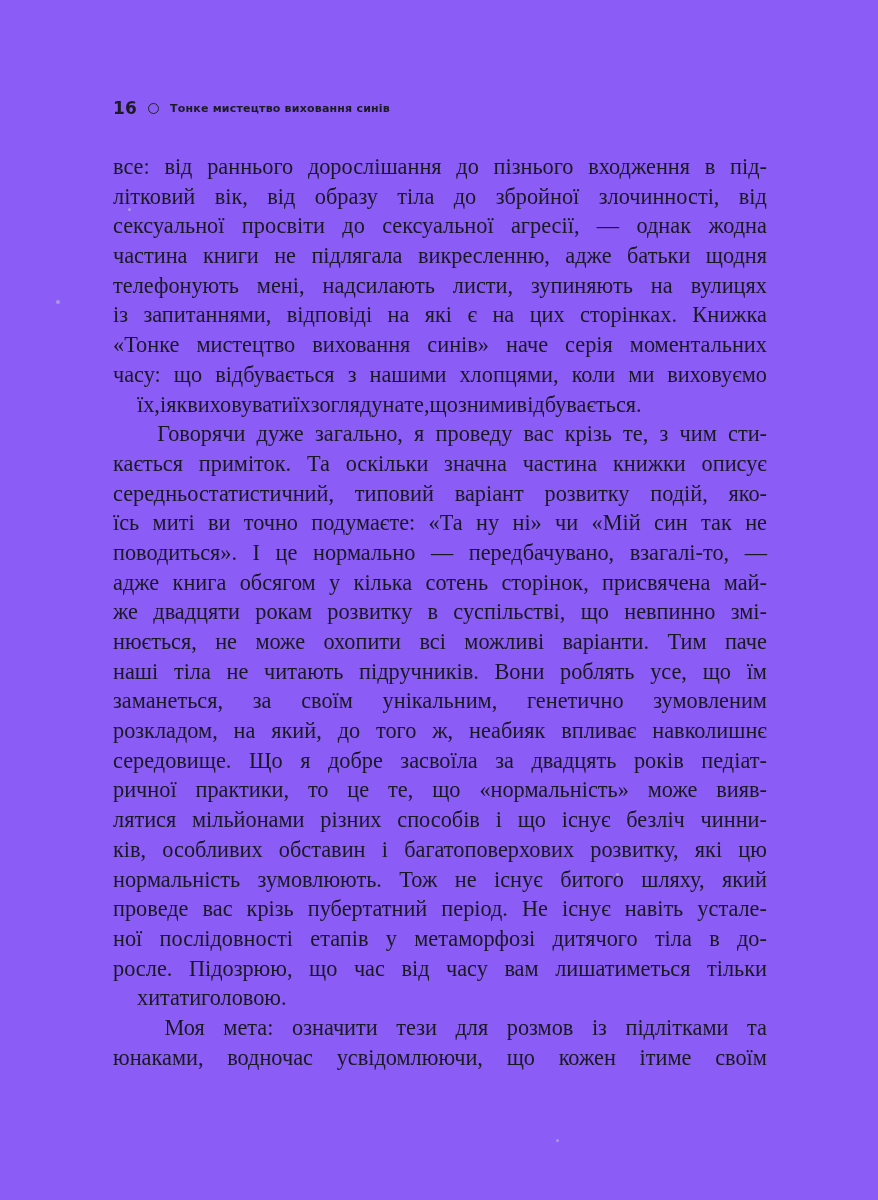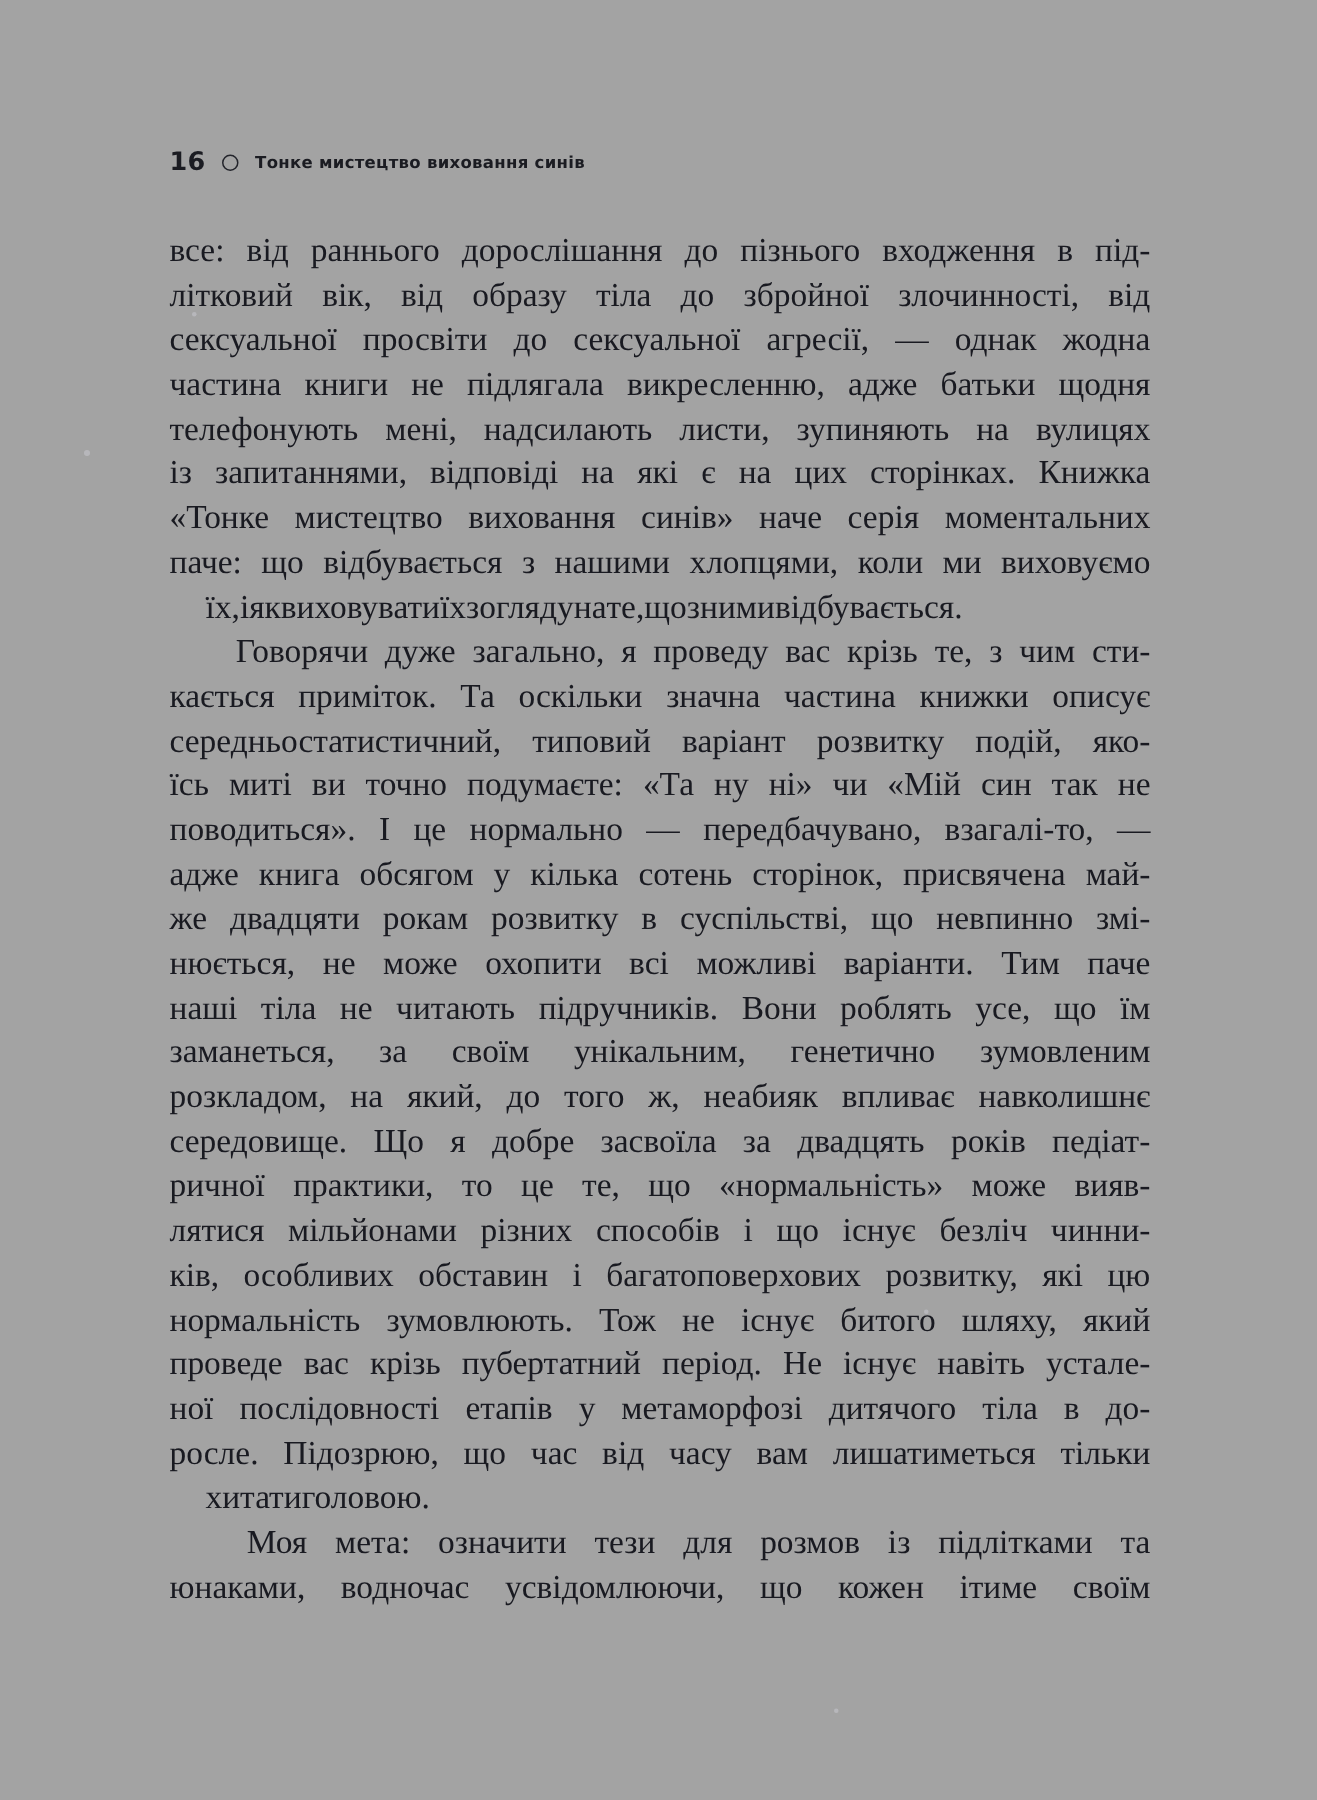--- a/index.html
+++ b/index.html
@@ -13,21 +13,21 @@
     position: relative;
     overflow: hidden;
     font-family: "Liberation Serif", "DejaVu Serif", serif;
     color: #15161c;
   }
 
   
   .page {
     position: absolute;
     inset: 0;
-    background: #a3a3a3;
+    background: #8b5cf6;
     padding-left: 19px;
   }
 
   .page-inner {
     position: absolute;
     left: 0;
     top: 0;
     width: 878px;
     height: 1200px;
     padding: 0;
@@ -128,21 +128,21 @@
 
     <div class="textblock">
         <div>
           <div class="line justify"><span class="w">все:</span><span class="w">від</span><span class="w">раннього</span><span class="w">дорослішання</span><span class="w">до</span><span class="w">пізнього</span><span class="w">входження</span><span class="w">в</span><span class="w">під-</span></div>
           <div class="line justify"><span class="w">літковий</span><span class="w">вік,</span><span class="w">від</span><span class="w">образу</span><span class="w">тіла</span><span class="w">до</span><span class="w">збройної</span><span class="w">злочинності,</span><span class="w">від</span></div>
           <div class="line justify"><span class="w">сексуальної</span><span class="w">просвіти</span><span class="w">до</span><span class="w">сексуальної</span><span class="w">агресії,</span><span class="w">—</span><span class="w">однак</span><span class="w">жодна</span></div>
           <div class="line justify"><span class="w">частина</span><span class="w">книги</span><span class="w">не</span><span class="w">підлягала</span><span class="w">викресленню,</span><span class="w">адже</span><span class="w">батьки</span><span class="w">щодня</span></div>
           <div class="line justify"><span class="w">телефонують</span><span class="w">мені,</span><span class="w">надсилають</span><span class="w">листи,</span><span class="w">зупиняють</span><span class="w">на</span><span class="w">вулицях</span></div>
           <div class="line justify"><span class="w">із</span><span class="w">запитаннями,</span><span class="w">відповіді</span><span class="w">на</span><span class="w">які</span><span class="w">є</span><span class="w">на</span><span class="w">цих</span><span class="w">сторінках.</span><span class="w">Книжка</span></div>
           <div class="line justify"><span class="w">«Тонке</span><span class="w">мистецтво</span><span class="w">виховання</span><span class="w">синів»</span><span class="w">наче</span><span class="w">серія</span><span class="w">моментальних</span></div>
-          <div class="line justify"><span class="w">паче:</span><span class="w">що</span><span class="w">відбувається</span><span class="w">з</span><span class="w">нашими</span><span class="w">хлопцями,</span><span class="w">коли</span><span class="w">ми</span><span class="w">виховуємо</span></div>
+          <div class="line justify"><span class="w">часу:</span><span class="w">що</span><span class="w">відбувається</span><span class="w">з</span><span class="w">нашими</span><span class="w">хлопцями,</span><span class="w">коли</span><span class="w">ми</span><span class="w">виховуємо</span></div>
           <div class="line last"><span class="w">їх,</span> <span class="w">і</span> <span class="w">як</span> <span class="w">виховувати</span> <span class="w">їх</span> <span class="w">з</span> <span class="w">огляду</span> <span class="w">на</span> <span class="w">те,</span> <span class="w">що</span> <span class="w">з</span> <span class="w">ними</span> <span class="w">відбувається.</span></div>
         </div>
         <div>
           <div class="line justify indent"><span class="lead-indent"></span><span class="w">Говорячи</span><span class="w">дуже</span><span class="w">загально,</span><span class="w">я</span><span class="w">проведу</span><span class="w">вас</span><span class="w">крізь</span><span class="w">те,</span><span class="w">з</span><span class="w">чим</span><span class="w">сти-</span></div>
           <div class="line justify"><span class="w">кається</span><span class="w">приміток.</span><span class="w">Та</span><span class="w">оскільки</span><span class="w">значна</span><span class="w">частина</span><span class="w">книжки</span><span class="w">описує</span></div>
           <div class="line justify"><span class="w">середньостатистичний,</span><span class="w">типовий</span><span class="w">варіант</span><span class="w">розвитку</span><span class="w">подій,</span><span class="w">яко-</span></div>
           <div class="line justify"><span class="w">їсь</span><span class="w">миті</span><span class="w">ви</span><span class="w">точно</span><span class="w">подумаєте:</span><span class="w">«Та</span><span class="w">ну</span><span class="w">ні»</span><span class="w">чи</span><span class="w">«Мій</span><span class="w">син</span><span class="w">так</span><span class="w">не</span></div>
           <div class="line justify"><span class="w">поводиться».</span><span class="w">І</span><span class="w">це</span><span class="w">нормально</span><span class="w">—</span><span class="w">передбачувано,</span><span class="w">взагалі-то,</span><span class="w">—</span></div>
           <div class="line justify"><span class="w">адже</span><span class="w">книга</span><span class="w">обсягом</span><span class="w">у</span><span class="w">кілька</span><span class="w">сотень</span><span class="w">сторінок,</span><span class="w">присвячена</span><span class="w">май-</span></div>
           <div class="line justify"><span class="w">же</span><span class="w">двадцяти</span><span class="w">рокам</span><span class="w">розвитку</span><span class="w">в</span><span class="w">суспільстві,</span><span class="w">що</span><span class="w">невпинно</span><span class="w">змі-</span></div>

